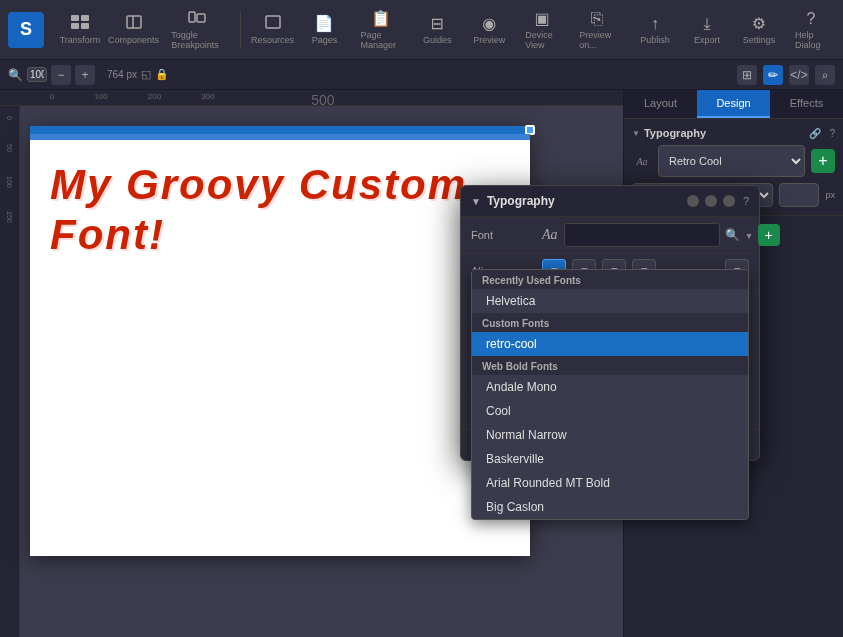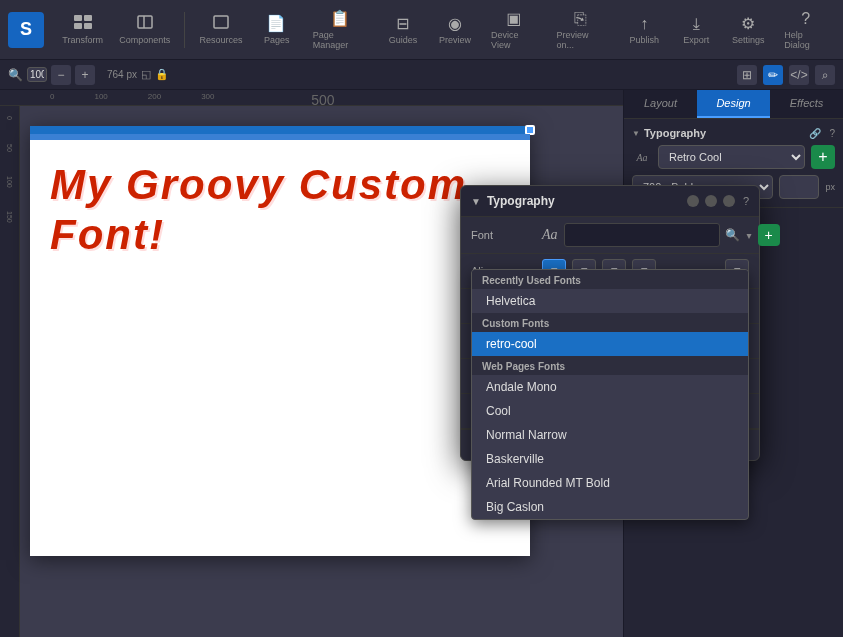--- a/index.html
+++ b/index.html
@@ -190,21 +190,20 @@
     }
 
     .panel-tab {
       flex: 1;
       padding: 7px 4px;
       text-align: center;
       font-size: 11px;
       color: #888;
       cursor: pointer;
       border-bottom: 2px solid transparent;
-      font-style: italic;
     }
     .panel-tab.active {
       color: #fff;
       background: #1565c0;
       border-bottom: 2px solid #4a9eff;
     }
 
     .panel-section {
       padding: 8px;
       border-bottom: 1px solid #333;
@@ -233,21 +232,21 @@
     }
 
     .font-select {
       flex: 1;
       background: #3a3a4d;
       border: 1px solid #555;
       border-radius: 4px;
       color: #ddd;
       font-size: 11px;
       padding: 4px 6px;
-      height: 24px;
+      height: 32px;
     }
 
     .add-btn {
       width: 24px;
       height: 24px;
       background: #1a8a4a;
       border: none;
       border-radius: 4px;
       color: white;
       font-size: 16px;
@@ -521,20 +520,29 @@
     <div class="toolbar-group">
       <div class="toolbar-icon">
         <svg width="16" height="14" viewBox="0 0 16 14" fill="none" stroke="#aaa" stroke-width="1.5">
             <rect x="1" y="1" width="14" height="12" rx="1"></rect>
             <line x1="7" y1="1" x2="7" y2="13"></line>
           </svg>
       </div>
       <div class="toolbar-label">Components</div>
     </div>
 
+    <div class="toolbar-group">
+      <div class="toolbar-icon">
+        <svg width="18" height="14" viewBox="0 0 18 14" fill="none" stroke="#aaa" stroke-width="1.5">
+            <rect x="1" y="2" width="6" height="10" rx="1"></rect>
+            <rect x="9" y="4" width="8" height="8" rx="1"></rect>
+          </svg>
+      </div>
+      <div class="toolbar-label">Toggle Breakpoints</div>
+    </div>
 
     <div class="toolbar-divider"></div>
 
     <div class="toolbar-group">
       <div class="toolbar-icon">
         <svg width="16" height="14" viewBox="0 0 16 14" fill="none" stroke="#aaa" stroke-width="1.5">
             <rect x="1" y="1" width="14" height="12" rx="1"></rect>
           </svg>
       </div>
       <div class="toolbar-label">Resources</div>
@@ -716,21 +724,21 @@
       <button class="tp-add-btn">+</button>
 
       <div class="font-dropdown">
 
         <div class="dropdown-section-header">Recently Used Fonts</div>
         <div class="dropdown-item">Helvetica</div>
 
         <div class="dropdown-section-header">Custom Fonts</div>
         <div class="dropdown-item selected">retro-cool</div>
 
-        <div class="dropdown-section-header">Web Pages Fonts</div>
+        <div class="dropdown-section-header">Web Bold Fonts</div>
         <div class="dropdown-item">Andale Mono</div>
         <div class="dropdown-item">Cool</div>
         <div class="dropdown-item">Normal Narrow</div>
         <div class="dropdown-item">Baskerville</div>
         <div class="dropdown-item">Arial Rounded MT Bold</div>
         <div class="dropdown-item">Big Caslon</div>
       </div>
     </div>
 
     <div class="tp-controls-row">

